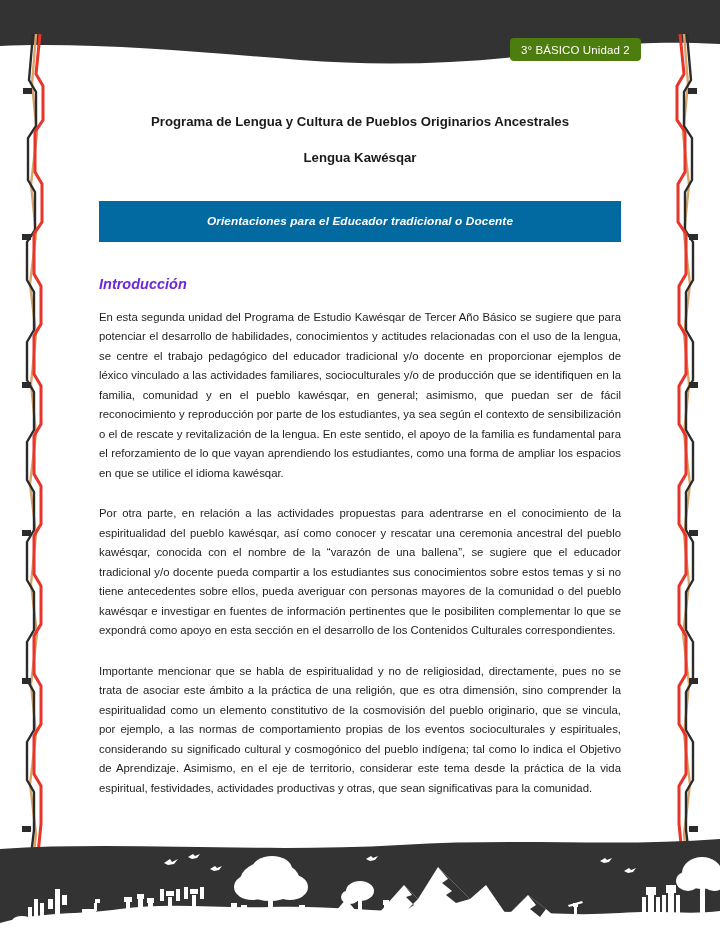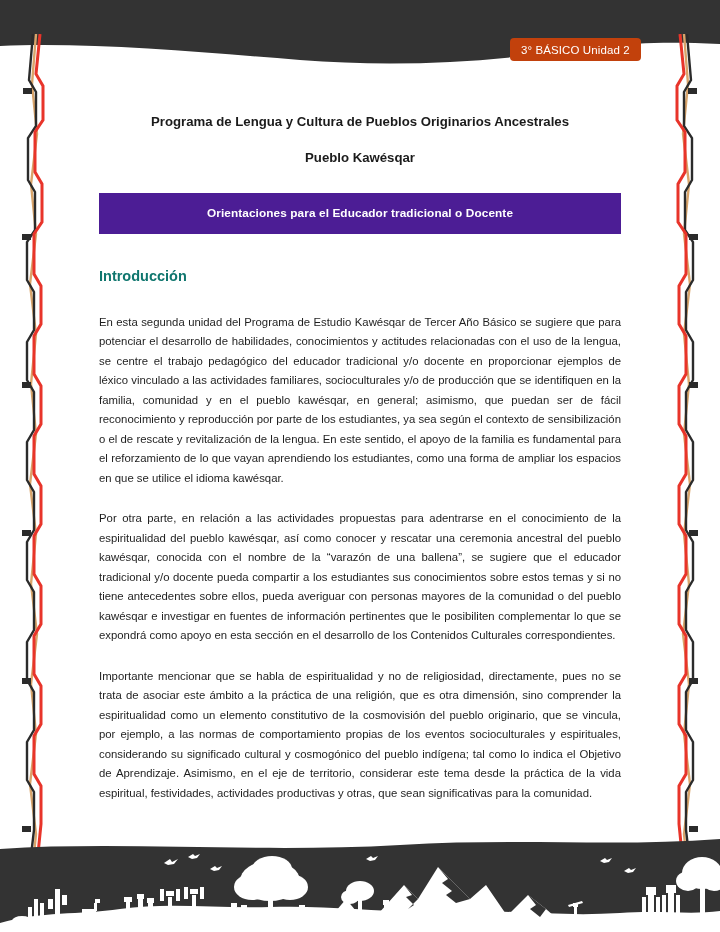--- a/index.html
+++ b/index.html
@@ -30,21 +30,21 @@
 
   
   .unit-badge {
     position: absolute;
     top: 38px;
     left: 510px;
     height: 23px;
     padding: 0 11px;
     display: flex;
     align-items: center;
-    background: #c2410c;
+    background: #4d7c0f;
     color: #ffffff;
     border-radius: 4px;
     font-size: 11.5px;
     letter-spacing: .1px;
     white-space: nowrap;
     z-index: 6;
   }
 
   
   .side-border {
@@ -75,48 +75,50 @@
   }
   .doc-subtitle {
     margin: 19px 0 0 0;
     font-size: 13.2px;
     font-weight: bold;
     text-align: center;
     color: #1b1b1b;
   }
 
   .red-banner {
-    margin-top: 28px;
+    margin-top: 36px;
     height: 41px;
-    background: #4c1d95;
+    background: #0369a1;
     display: flex;
     align-items: center;
     justify-content: center;
     color: #ffffff;
     font-size: 11.8px;
     font-weight: bold;
     letter-spacing: .1px;
+    font-style: italic;
   }
 
   .section-heading {
     margin: 34px 0 0 0;
     font-size: 14.5px;
     font-weight: bold;
-    color: #0f766e;
+    color: #6d28d9;
+    font-style: italic;
   }
 
   .body-par {
     margin: 21px 0 0 0;
     font-size: 11.35px;
     line-height: 1.72;
     text-align: justify;
     color: #1e1e1e;
     hyphens: none;
   }
-  .body-par:first-of-type { margin-top: 29px; }
+  .body-par:first-of-type { margin-top: 16px; }
 
   
   .footer-band {
     position: absolute;
     left: 0;
     bottom: 0;
     width: 720px;
     height: 95px;
     pointer-events: none;
   }
@@ -163,21 +165,21 @@
       <rect x="31" y="348" width="9" height="6"></rect>
       <rect x="31" y="496" width="9" height="6"></rect>
       <rect x="31" y="644" width="9" height="6"></rect>
       <rect x="31" y="792" width="9" height="6"></rect>
     </g>
   </svg>
 
   <div class="content">
 
     <h1 class="doc-title">Programa de Lengua y Cultura de Pueblos Originarios Ancestrales</h1>
-    <h2 class="doc-subtitle">Pueblo Kawésqar</h2>
+    <h2 class="doc-subtitle">Lengua Kawésqar</h2>
 
     <div class="red-banner">
       <span>Orientaciones para el Educador tradicional o Docente</span>
     </div>
 
     <h3 class="section-heading">Introducción</h3>
 
     <p class="body-par">En esta segunda unidad del Programa de Estudio Kawésqar de Tercer Año Básico se sugiere que para potenciar el desarrollo de habilidades, conocimientos y actitudes relacionadas con el uso de la lengua, se centre el trabajo pedagógico del educador tradicional y/o docente en proporcionar ejemplos de léxico vinculado a las actividades familiares, socioculturales y/o de producción que se identifiquen en la familia, comunidad y en el pueblo kawésqar, en general; asimismo, que puedan ser de fácil reconocimiento y reproducción por parte de los estudiantes, ya sea según el contexto de sensibilización o el de rescate y revitalización de la lengua. En este sentido, el apoyo de la familia es fundamental para el reforzamiento de lo que vayan aprendiendo los estudiantes, como una forma de ampliar los espacios en que se utilice el idioma kawésqar.</p>
     <p class="body-par">Por otra parte, en relación a las actividades propuestas para adentrarse en el conocimiento de la espiritualidad del pueblo kawésqar, así como conocer y rescatar una ceremonia ancestral del pueblo kawésqar, conocida con el nombre de la “varazón de una ballena”, se sugiere que el educador tradicional y/o docente pueda compartir a los estudiantes sus conocimientos sobre estos temas y si no tiene antecedentes sobre ellos, pueda averiguar con personas mayores de la comunidad o del pueblo kawésqar e investigar en fuentes de información pertinentes que le posibiliten complementar lo que se expondrá como apoyo en esta sección en el desarrollo de los Contenidos Culturales correspondientes.</p>
     <p class="body-par">Importante mencionar que se habla de espiritualidad y no de religiosidad, directamente, pues no se trata de asociar este ámbito a la práctica de una religión, que es otra dimensión, sino comprender la espiritualidad como un elemento constitutivo de la cosmovisión del pueblo originario, que se vincula, por ejemplo, a las normas de comportamiento propias de los eventos socioculturales y espirituales, considerando su significado cultural y cosmogónico del pueblo indígena; tal como lo indica el Objetivo de Aprendizaje. Asimismo, en el eje de territorio, considerar este tema desde la práctica de la vida espiritual, festividades, actividades productivas y otras, que sean significativas para la comunidad.</p>

